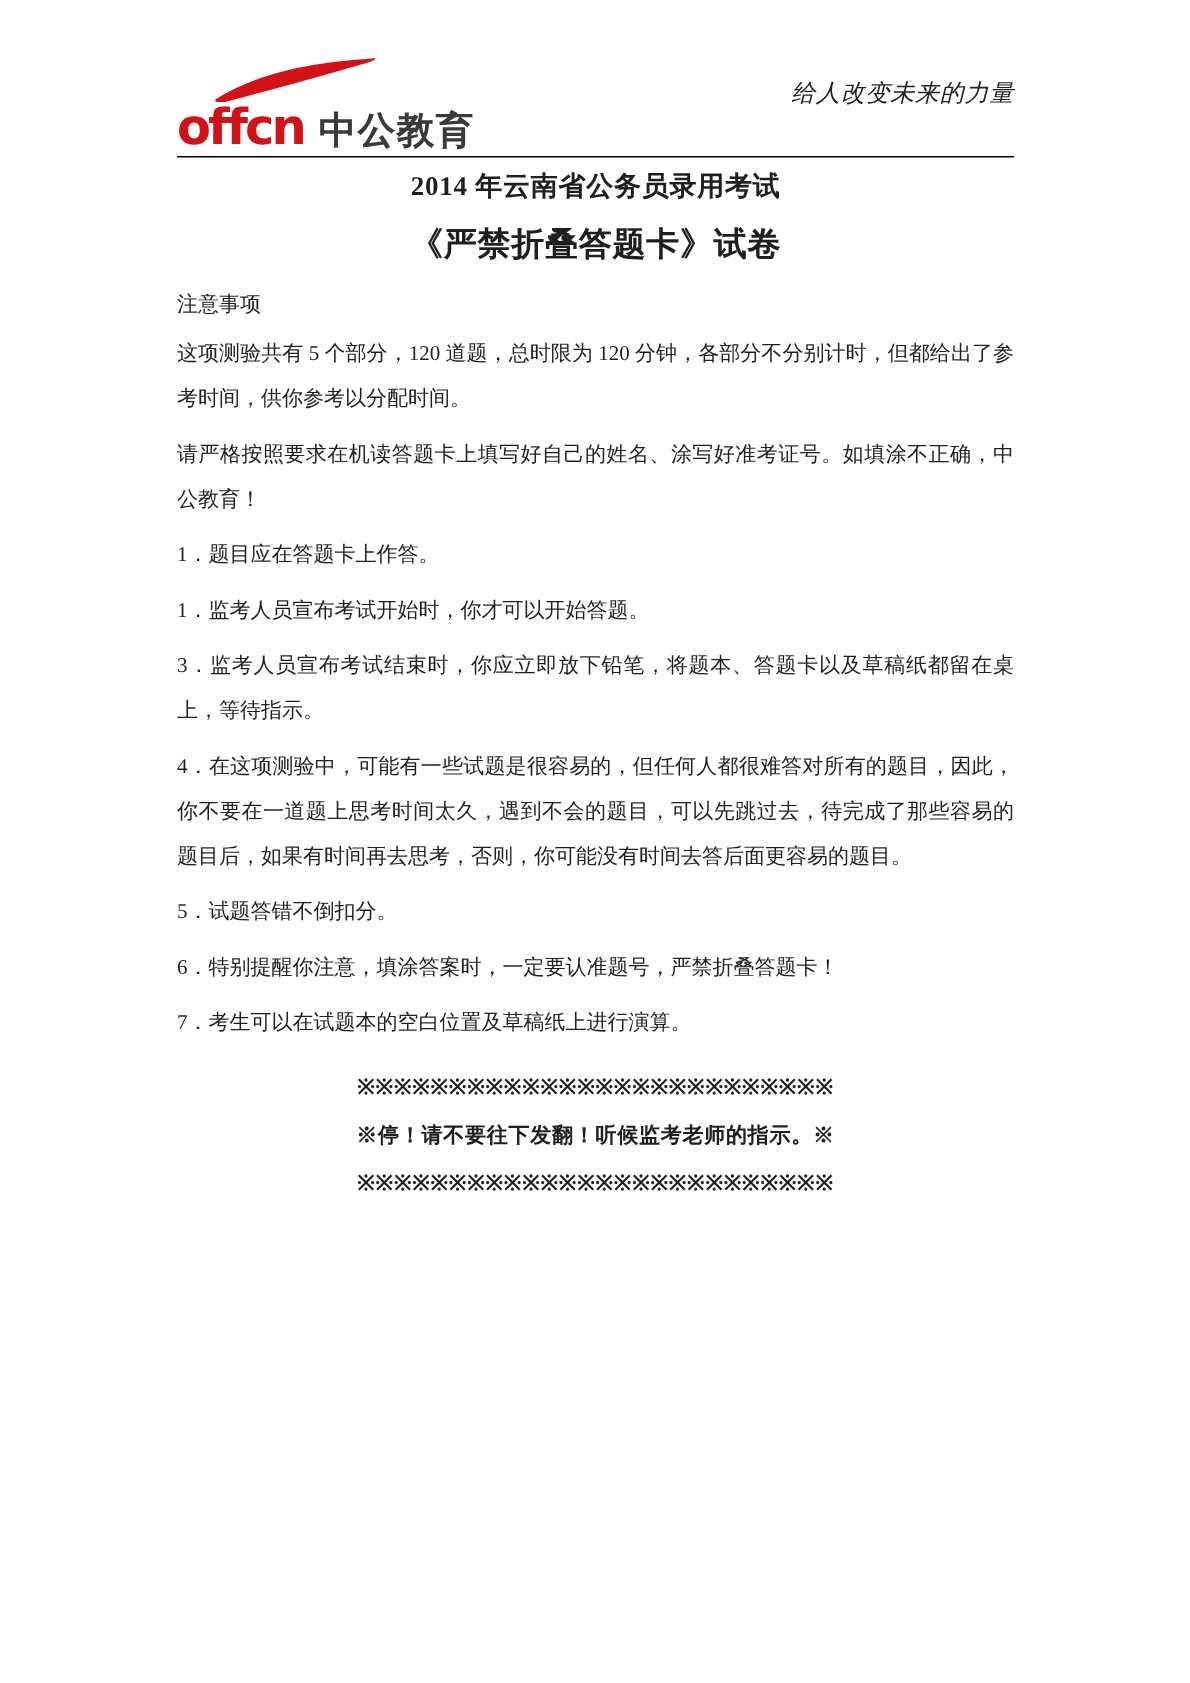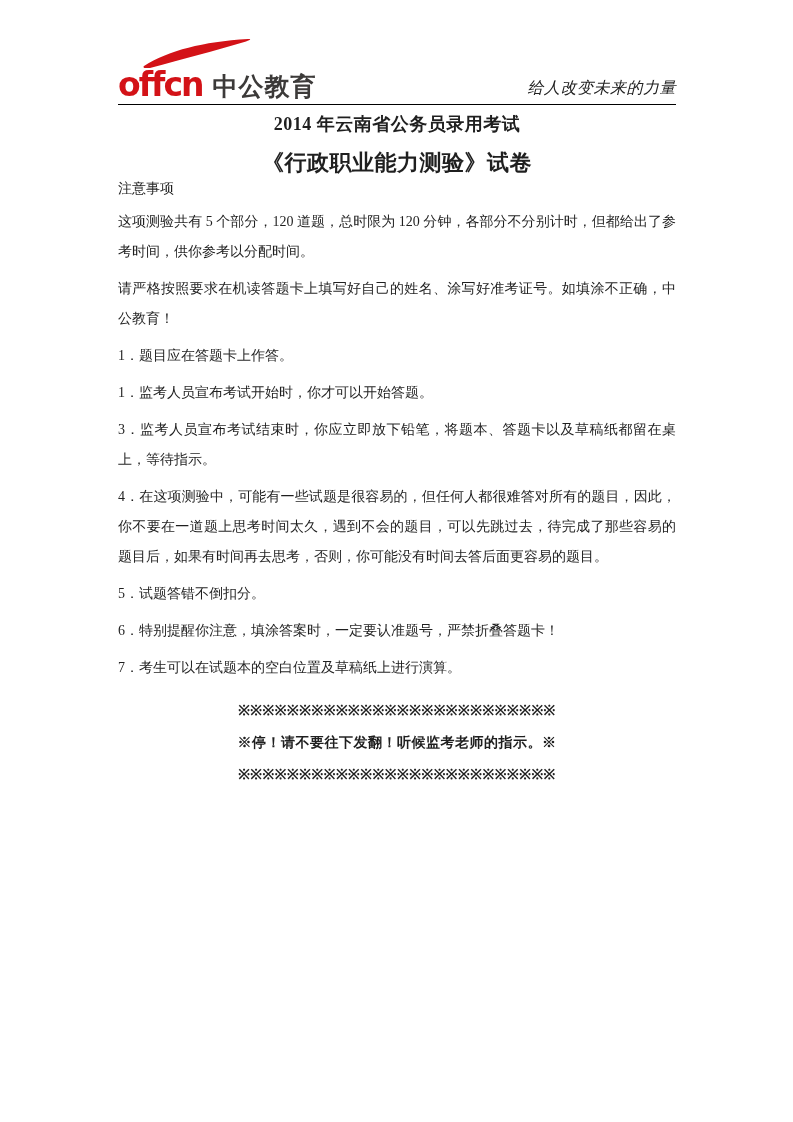--- a/index.html
+++ b/index.html
@@ -16,21 +16,20 @@
     margin: 0 auto;
     background: #ffffff;
     padding: 52px 117px 0 118px;
     font-family: "Liberation Serif", "DejaVu Serif", serif;
     color: var(--text);
     overflow: hidden;
   }
   .header {
     display: flex;
     justify-content: space-between;
-    align-items: flex-end;
   }
   .logo {
     position: relative;
     display: flex;
     align-items: flex-end;
     gap: 10px;
     height: 48px;
   }
   .logo-latin {
     font-family: "DejaVu Sans", "Liberation Sans", sans-serif;
@@ -74,20 +73,21 @@
     letter-spacing: 0.5px;
   }
   .exam-subtitle {
     margin-top: 12px;
     text-align: center;
     font-size: 22px;
     font-weight: bold;
     letter-spacing: 0.5px;
   }
   .notice {
+    margin-top: 15px;
     font-size: 14px;
   }
   .notice .section-label {
     margin-bottom: 7px;
     line-height: 22px;
   }
   .notice p {
     line-height: 30px;
     text-align: justify;
     margin-bottom: 7px;
@@ -115,21 +115,21 @@
         <path d="M4 28 C 30 12, 62 4, 108 1 C 112 0.5, 110 2, 106 3.5 C 74 13, 40 22, 10 30 C 6 31, 2 30, 4 28 Z" fill="#d31217"></path>
       </svg>
       <span class="logo-latin">offcn</span>
       <span class="logo-cn">中公教育</span>
     </div>
     <div class="tagline">给人改变未来的力量</div>
   </div>
   <div class="header-rule"></div>
 
   <div class="exam-title">2014 年云南省公务员录用考试</div>
-  <div class="exam-subtitle">《行政职业能力测验》试卷</div>
+  <div class="exam-subtitle">《严禁折叠答题卡》试卷</div>
 
   <div class="notice">
     <div class="section-label">注意事项</div>
     <p>这项测验共有 5 个部分，120 道题，总时限为 120 分钟，各部分不分别计时，但都给出了参考时间，供你参考以分配时间。</p>
     <p>请严格按照要求在机读答题卡上填写好自己的姓名、涂写好准考证号。如填涂不正确，中公教育！</p>
     <p>1．题目应在答题卡上作答。</p>
     <p>1．监考人员宣布考试开始时，你才可以开始答题。</p>
     <p>3．监考人员宣布考试结束时，你应立即放下铅笔，将题本、答题卡以及草稿纸都留在桌上，等待指示。</p>
     <p>4．在这项测验中，可能有一些试题是很容易的，但任何人都很难答对所有的题目，因此，你不要在一道题上思考时间太久，遇到不会的题目，可以先跳过去，待完成了那些容易的题目后，如果有时间再去思考，否则，你可能没有时间去答后面更容易的题目。</p>
     <p>5．试题答错不倒扣分。</p>

